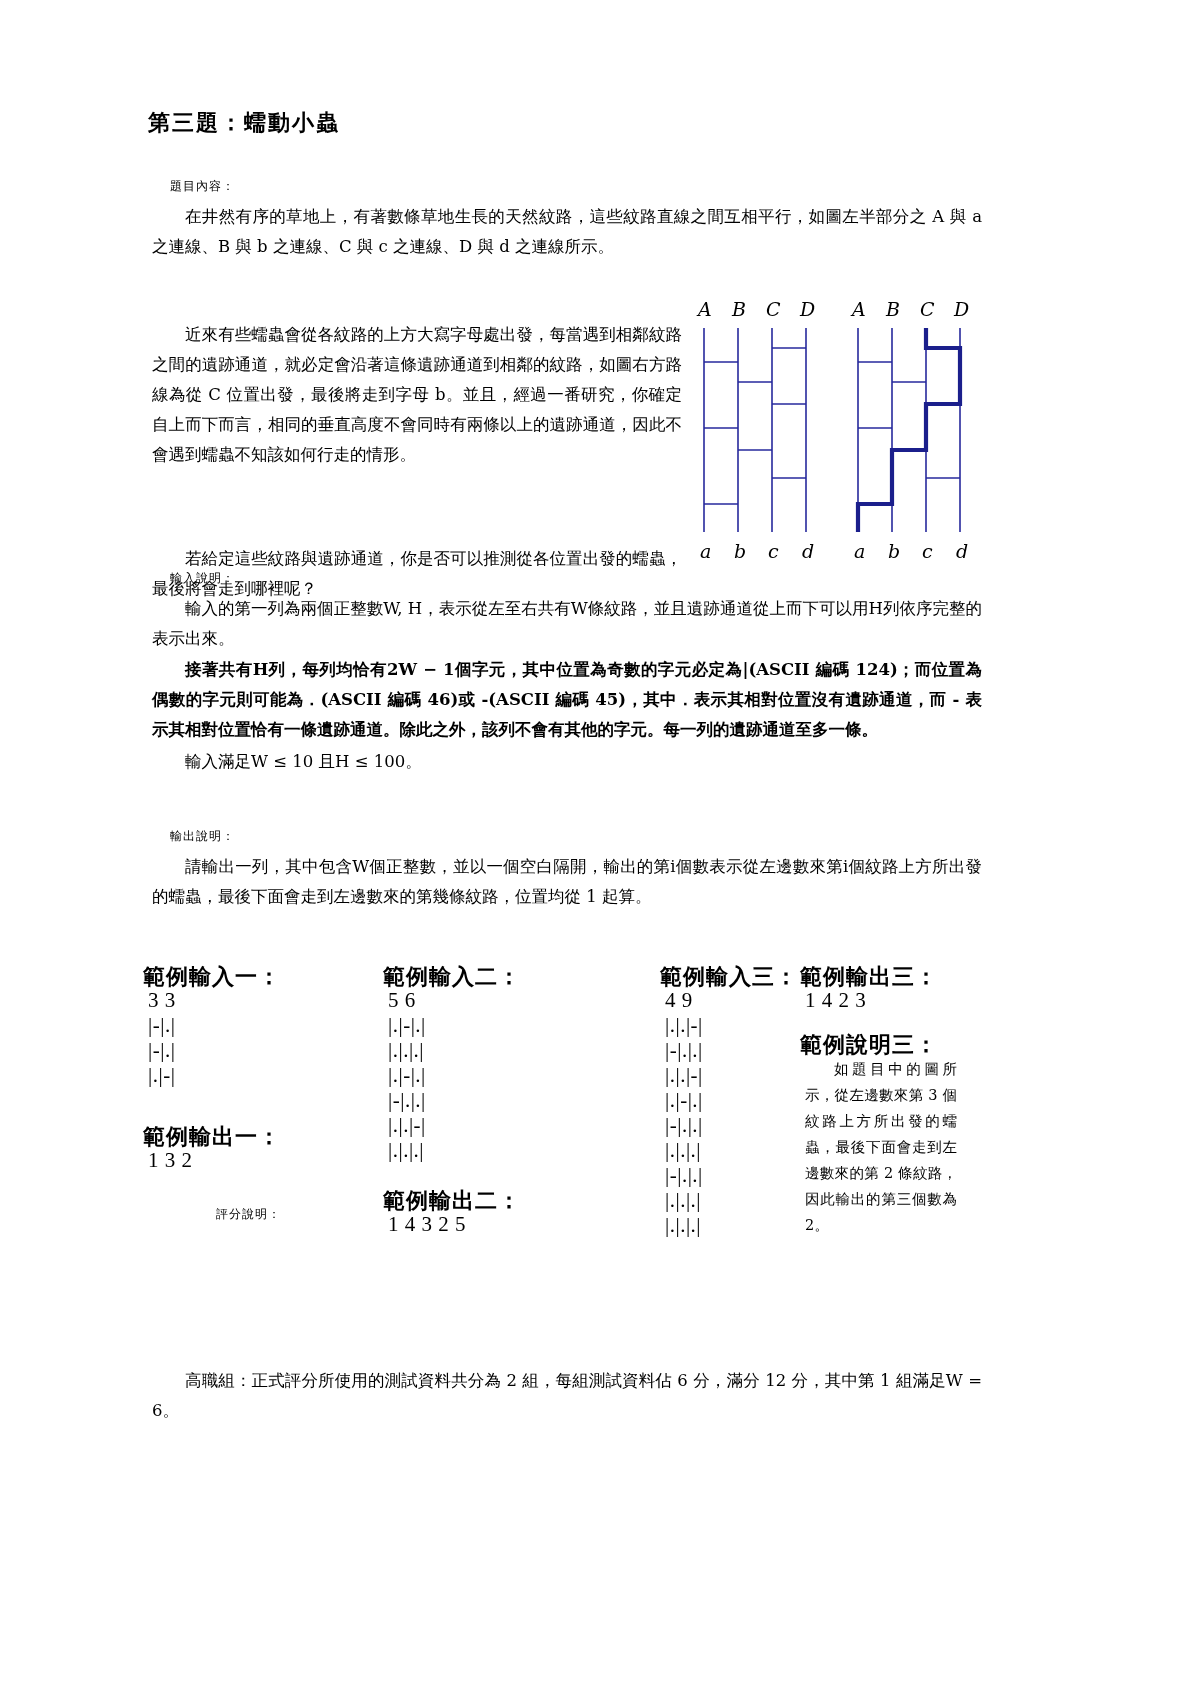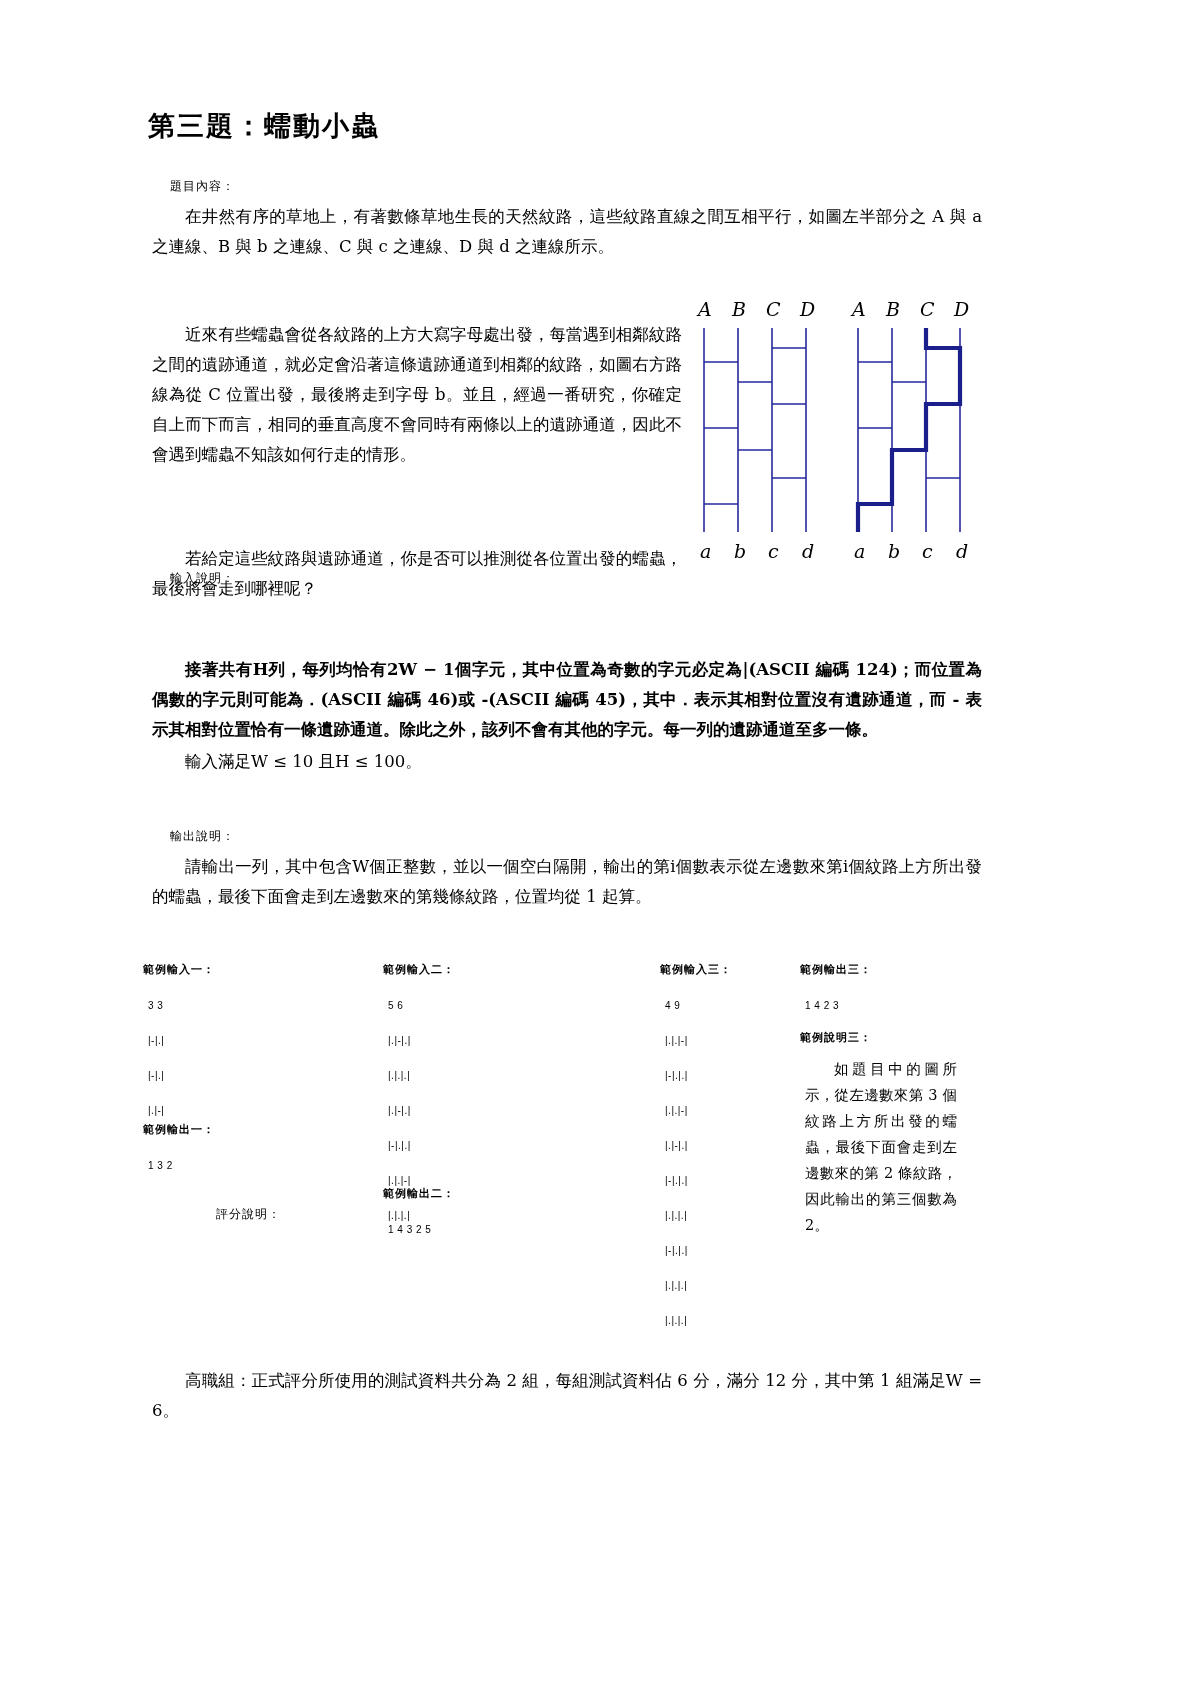--- a/index.html
+++ b/index.html
@@ -8,44 +8,44 @@
     background:#ffffff;
     font-family:"DejaVu Serif", serif;
     color:#000000;
     position:relative;
     overflow:hidden;
   }
   .page { position:absolute; left:0; top:0; width:1190px; height:1684px; }
 
   .title {
     position:absolute; left:148px; top:108px;
-    font-size:27px; font-weight:bold; letter-spacing:2px;
+    font-size:22px; font-weight:bold; letter-spacing:2px;
     font-family:"DejaVu Serif", serif;
   }
   .section-head {
     position:absolute;
     font-size:12px; font-weight:normal; letter-spacing:1px;margin-left:27px;
   }
   .para {
     position:absolute;
     font-size:16.5px;
     line-height:30px;
     text-align:justify;
     text-justify:inter-character;
   }
   .indent { text-indent:2em; }
   .mono {
-    font-family:Liberation Sans, sans-serif;
-    font-size:10px;
-    line-height:35px;
+    font-family:Liberation Serif, serif;
+    font-size:21px;
+    line-height:25px;
     white-space:pre;
     letter-spacing:0.5px;
   }
   .sample-head {
-    position:absolute; font-size:11px; font-weight:bold; letter-spacing:1px;
+    position:absolute; font-size:22px; font-weight:bold; letter-spacing:1px;
   }
   .sample-block { position:absolute; }
   .note {
     position:absolute; font-size:14.5px; line-height:26px; width:152px;
     text-align:justify;
   }
   .figure { position:absolute; left:692px; top:300px; width:290px; height:262px; }
   svg { display:block; }
 </style>
 </head>
@@ -117,20 +117,21 @@
         <line x1="166" y1="204" x2="200" y2="204"></line>
       </g>
 
       <g stroke="#1b1f8c" stroke-width="4.2" fill="none" stroke-linejoin="miter">
         <path d="M234,28 L234,48 L268,48 L268,104 L234,104 L234,150 L200,150 L200,204 L166,204 L166,232"></path>
       </g>
     </svg>
   </div>
 
   <div class="section-head" style="left:143px; top:570px;">輸入說明：</div>
+  <div class="para indent" style="left:152px; top:594px; width:830px;">輸入的第一列為兩個正整數W, H，表示從左至右共有W條紋路，並且遺跡通道從上而下可以用H列依序完整的表示出來。</div>
   <div class="para indent" style="left:152px; top:655px; width:830px;font-weight:bold;">接著共有H列，每列均恰有2W − 1個字元，其中位置為奇數的字元必定為|(ASCII 編碼 124)；而位置為偶數的字元則可能為．(ASCII 編碼 46)或 -(ASCII 編碼 45)，其中．表示其相對位置沒有遺跡通道，而 - 表示其相對位置恰有一條遺跡通道。除此之外，該列不會有其他的字元。每一列的遺跡通道至多一條。</div>
   <div class="para indent" style="left:152px; top:747px; width:830px;">輸入滿足W ≤ 10 且H ≤ 100。</div>
 
   <div class="section-head" style="left:143px; top:828px;">輸出說明：</div>
   <div class="para indent" style="left:152px; top:852px; width:830px;">請輸出一列，其中包含W個正整數，並以一個空白隔開，輸出的第i個數表示從左邊數來第i個紋路上方所出發的蠕蟲，最後下面會走到左邊數來的第幾條紋路，位置均從 1 起算。</div>
 
   <div class="sample-head" style="left:143px; top:962px;">範例輸入一：</div>
   <div class="mono sample-block" style="left:148px; top:988px;">3 3
 |-|.|
 |-|.|

